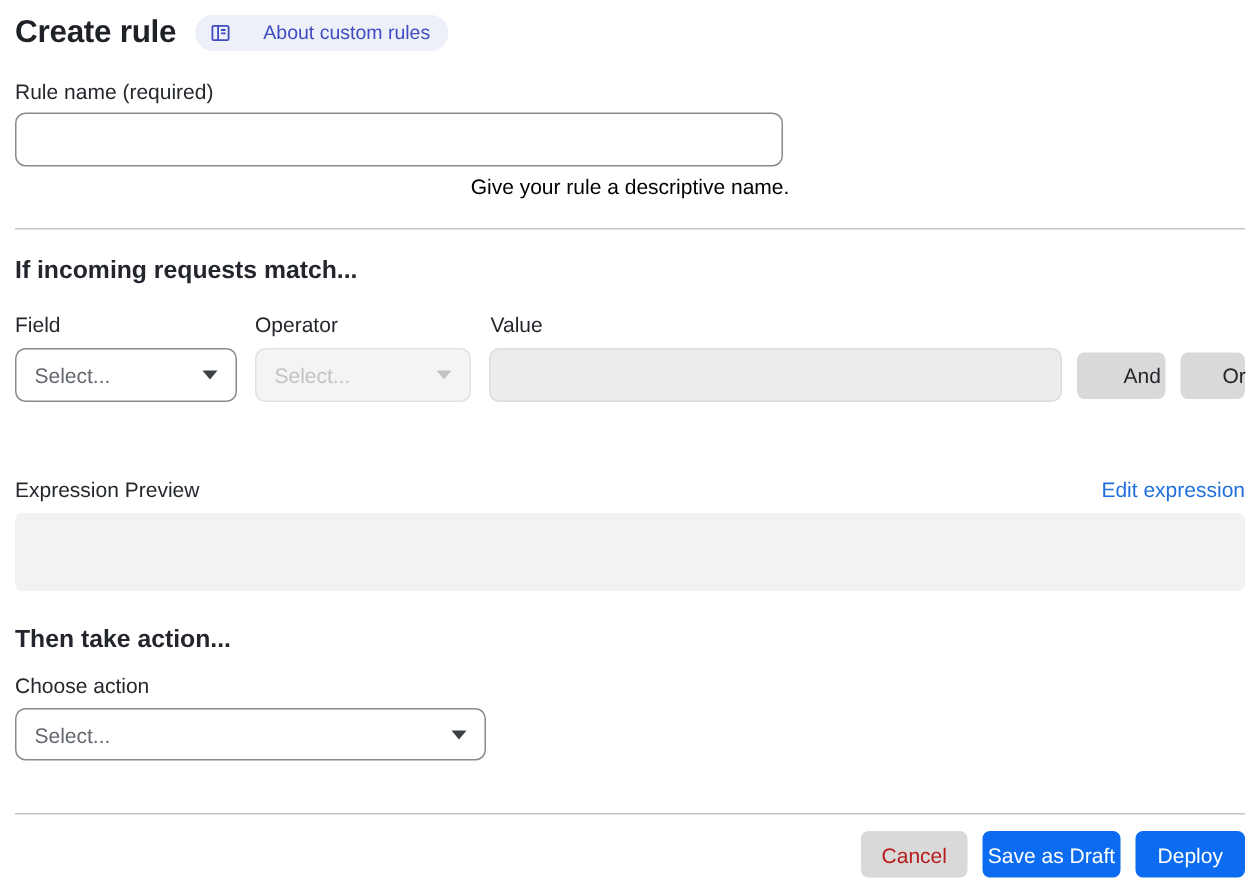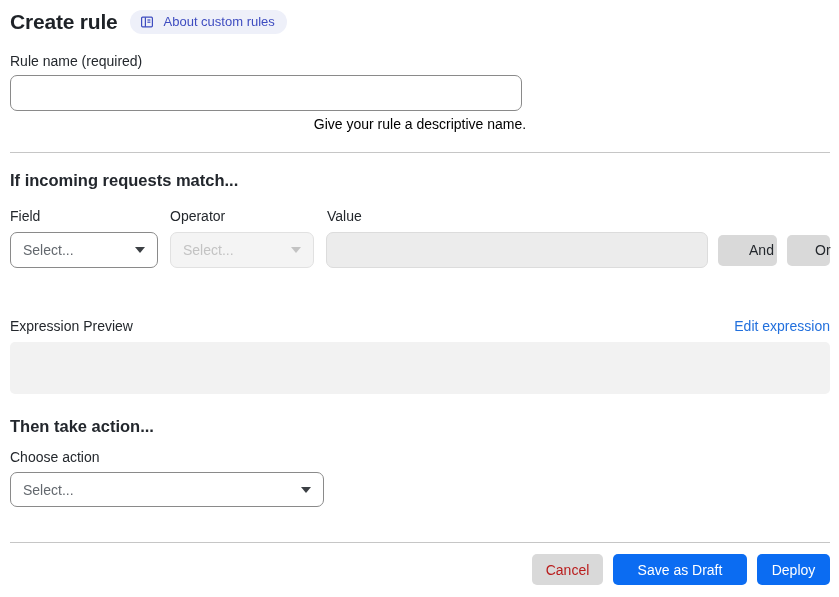--- a/index.html
+++ b/index.html
@@ -3,21 +3,21 @@
 <meta charset="utf-8">
 <style>
   * { margin:0; padding:0; box-sizing:border-box; }
   html,body { width:839px; height:597px; background:#ffffff; overflow:hidden;
               font-family:"Liberation Sans", sans-serif; }
   .container { padding:8px 9px 0 10px; width:839px; }
 
   
   .title-row { display:flex; align-items:center; gap:12px; height:28px; }
   .page-title { font-size:21px; font-weight:700; color:#1e2227; letter-spacing:-0.2px; }
-  .about-badge { display:inline-flex; align-items:center; gap:10px; background:#eef0f9;
+  .about-badge { display:inline-flex; align-items:center; gap:22px; background:#eef0f9;
                  color:#3e4cc0; border-radius:12px; padding:4px 12px 5px 10px; font-size:13px;
                  cursor:pointer; }
   .about-badge svg { display:block; }
 
   
   .field-label { font-size:14px; color:#24282d; line-height:16px; }
   .helper-text { font-size:14px; color:#000000; line-height:16px; margin-top:5px;text-align:center; }
   .divider { border:none; border-top:1px solid #c6c6c6; height:0; }
 
   .mt17 { margin-top:17px; }
@@ -56,21 +56,21 @@
   .action-heading { margin-top:22px; }
   .choose-label { margin-top:13px; }
   .action-select { width:314px; height:35px; margin-top:7px; }
 
   .bottom-divider { margin-top:35px; }
   .footer { display:flex; justify-content:flex-end; gap:10px; margin-top:11px; }
   .btn { height:31px; border:none; border-radius:5px; font-size:14px; cursor:pointer;
          font-family:"Liberation Sans", sans-serif; }
   .btn-gray { background:#d9d9d9; color:#b91c1c; width:71px; }
   .btn-blue { background:#0b6cf2; color:#ffffff; }
-  .btn-draft { width:134px; }
+  .btn-draft { width:92px; }
   .btn-deploy { width:73px; }
 </style>
 </head>
 <body>
 
 <div class="container">
 
   <div class="title-row">
     <span class="page-title">Create rule</span>
     <span class="about-badge">

